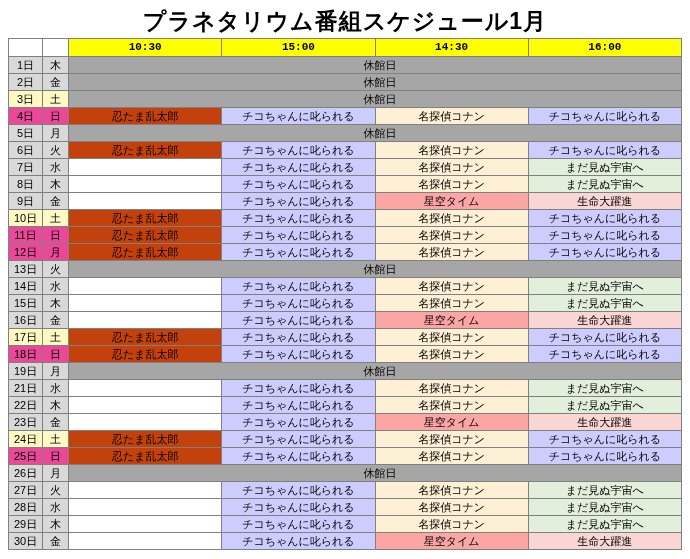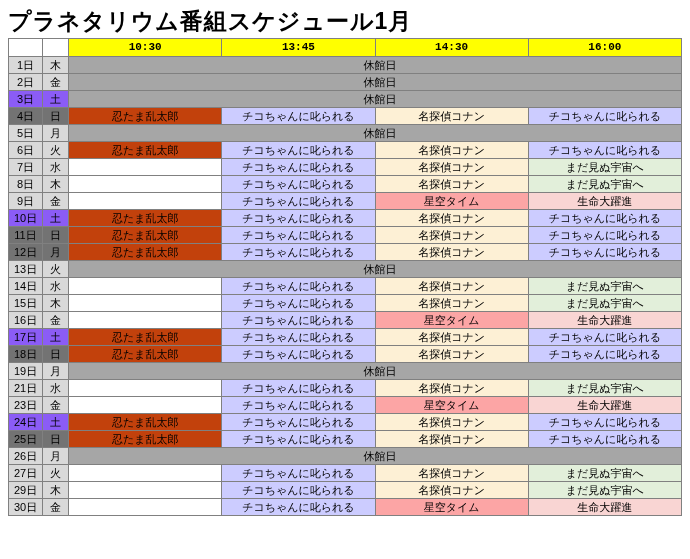--- a/index.html
+++ b/index.html
@@ -8,21 +8,21 @@
     background:#ffffff;
     font-family:"Liberation Sans","DejaVu Sans",sans-serif;
     overflow:hidden;
   }
   #sheet{
     width:690px;height:559px;
     box-sizing:border-box;
     padding:6px 8px 4px 8px;
   }
   .title{
-    text-align:left;
+    text-align:center;
     font-size:23px;
     font-weight:bold;
     letter-spacing:1px;
     color:#000;
     line-height:30px;
     height:32px;
     white-space:nowrap;
   }
   table{
     border-collapse:collapse;
@@ -47,22 +47,22 @@
   .timehdr td{
     background:#ffff00;
     font-weight:bold;
     font-size:11px;
     height:17px;
     font-family:Liberation Mono, monospace;
   }
   .timehdr td.blank{background:#ffffff;border-color:#808080;}
   .daycell{background:#d9d9d9;font-size:11px;}
   .dowcell{background:#d9d9d9;font-size:11px;}
-  .sat .daycell,.sat .dowcell{background:#8b5cf6;}
-  .sun .daycell,.sun .dowcell{background:#737373;color:#000;}
+  .sat .daycell,.sat .dowcell{background:#fef9c3;}
+  .sun .daycell,.sun .dowcell{background:#ec4899;color:#000;}
   .closed{
     background:#a6a6a6;
     font-size:11px;
     padding-left:10px;
   }
   .p-blank{background:#ffffff;}
   .p-nin{background:#c2410c;}
   .p-chiko{background:#ccccff;}
   .p-conan{background:#fdf0d5;}
   .p-hoshizora{background:#fca5a5;}
@@ -81,21 +81,21 @@
       <col class="col-prog">
         <col class="col-prog">
         <col class="col-prog">
         <col class="col-prog">
     </colgroup>
     <tbody id="table-body">
         <tr class="timehdr">
           <td class="blank"></td>
           <td class="blank"></td>
           <td>10:30</td>
-          <td>13:45</td>
+          <td>15:00</td>
           <td>14:30</td>
           <td>16:00</td>
         </tr>
         <tr class="">
           <td class="daycell">1日</td>
           <td class="dowcell">木</td>
           <td class="closed" colspan="4">休館日</td>
         </tr>
         <tr class="">
           <td class="daycell">2日</td>
@@ -228,20 +228,28 @@
         </tr>
         <tr class="">
           <td class="daycell">21日</td>
           <td class="dowcell">水</td>
           <td class="p-blank"></td>
           <td class="p-chiko">チコちゃんに叱られる</td>
           <td class="p-conan">名探偵コナン</td>
           <td class="p-uchu">まだ見ぬ宇宙へ</td>
         </tr>
         <tr class="">
+          <td class="daycell">22日</td>
+          <td class="dowcell">木</td>
+          <td class="p-blank"></td>
+          <td class="p-chiko">チコちゃんに叱られる</td>
+          <td class="p-conan">名探偵コナン</td>
+          <td class="p-uchu">まだ見ぬ宇宙へ</td>
+        </tr>
+        <tr class="">
           <td class="daycell">23日</td>
           <td class="dowcell">金</td>
           <td class="p-blank"></td>
           <td class="p-chiko">チコちゃんに叱られる</td>
           <td class="p-hoshizora">星空タイム</td>
           <td class="p-seimei">生命大躍進</td>
         </tr>
         <tr class="sat">
           <td class="daycell">24日</td>
           <td class="dowcell">土</td>
@@ -259,20 +267,28 @@
           <td class="p-chiko">チコちゃんに叱られる</td>
         </tr>
         <tr class="">
           <td class="daycell">26日</td>
           <td class="dowcell">月</td>
           <td class="closed" colspan="4">休館日</td>
         </tr>
         <tr class="">
           <td class="daycell">27日</td>
           <td class="dowcell">火</td>
+          <td class="p-blank"></td>
+          <td class="p-chiko">チコちゃんに叱られる</td>
+          <td class="p-conan">名探偵コナン</td>
+          <td class="p-uchu">まだ見ぬ宇宙へ</td>
+        </tr>
+        <tr class="">
+          <td class="daycell">28日</td>
+          <td class="dowcell">水</td>
           <td class="p-blank"></td>
           <td class="p-chiko">チコちゃんに叱られる</td>
           <td class="p-conan">名探偵コナン</td>
           <td class="p-uchu">まだ見ぬ宇宙へ</td>
         </tr>
         <tr class="">
           <td class="daycell">29日</td>
           <td class="dowcell">木</td>
           <td class="p-blank"></td>
           <td class="p-chiko">チコちゃんに叱られる</td>

